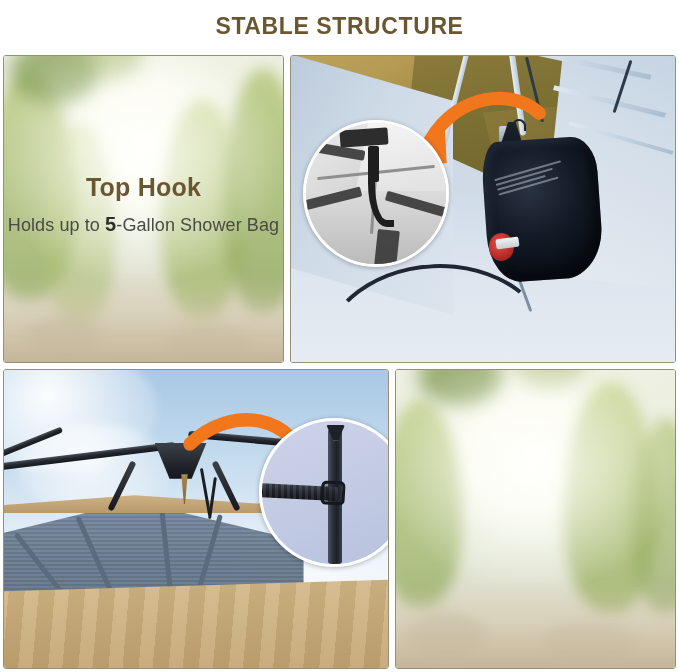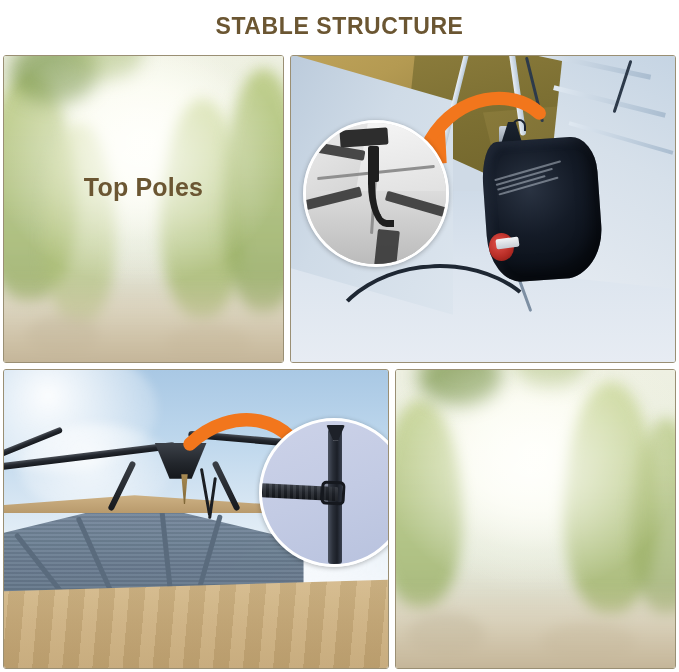--- a/index.html
+++ b/index.html
@@ -333,21 +333,22 @@
         <div class="tree" style="left:78%;top:4%;width:30%;height:80%;background:linear-gradient(to bottom,#b4c677,#8fa75d);"></div>
         <div class="canopy" style="left:2%;top:-6%;width:32%;height:22%;background:#7e9a4f;opacity:.7;"></div>
         <div class="canopy" style="left:24%;top:-10%;width:26%;height:18%;background:#9bb262;opacity:.5;"></div>
         <div class="rock" style="left:8%;bottom:2%;width:26%;height:13%;background:#b7ae96;"></div>
         <div class="rock" style="left:58%;bottom:0%;width:30%;height:12%;background:#c0b59a;"></div>
         <div class="ground"></div>
         <div class="haze"></div>
       </div>
 
       <div class="txt-tl">
-        <div class="h-title">Top Poles</div>
+        <div class="h-title">Top Hook</div>
+        <div class="h-sub"><span>Holds up to </span><span class="num">5</span><span>-Gallon Shower Bag</span></div>
       </div>
     </div>
 
     <div class="panel p-tr">
       <div class="tent-in">
         <div class="ti-floor"></div>
         <div class="ti-canopy"></div>
         <div class="ti-olive-a"></div>
         <div class="ti-olive-b"></div>
         <div class="ti-wall-l"></div>

